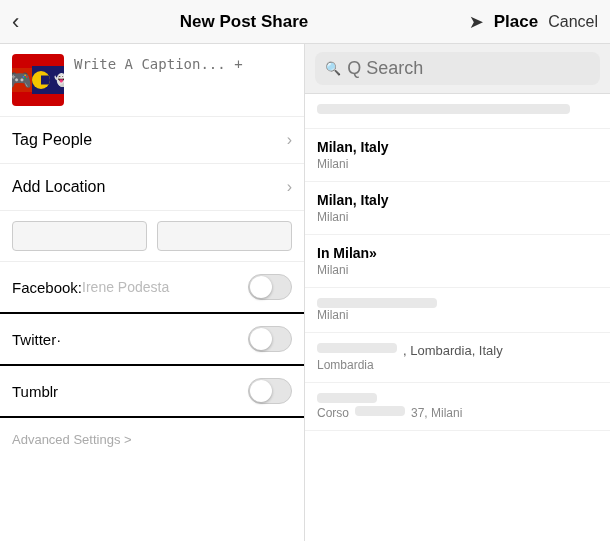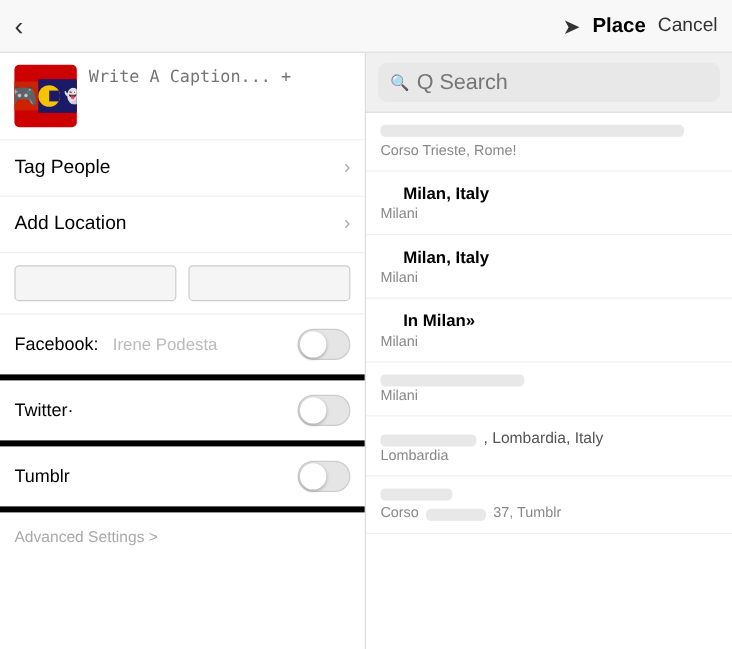--- a/index.html
+++ b/index.html
@@ -169,22 +169,22 @@
       border: 1px solid #ccc;
       border-radius: 4px;
       background: #f5f5f5;
     }
 
     
     .toggle-row {
       display: flex;
       align-items: center;
       padding: 12px 12px;
-      border-bottom: 5px solid #000000;
-      gap: 12px;
+      border-bottom: 2px solid #000000;
+      gap: 0;
     }
     .toggle-label {
       font-size: 15px;
       color: #000;
       min-width: 70px;
     }
     .toggle-username {
       font-size: 14px;
       color: #bbb;
       flex: 1;
@@ -261,50 +261,50 @@
     }
     .location-item {
       padding: 10px 12px;
       border-bottom: 1px solid #f0f0f0;
     }
     .location-name {
       font-size: 14px;
       font-weight: 600;
       color: #000;
       margin-bottom: 2px;
-      margin-left: 19px;
     }
     .location-sub {
       font-size: 12px;
       color: #888;
     }
     .placeholder-bar {
       height: 10px;
       background: #e8e8e8;
       border-radius: 4px;
       margin-bottom: 4px;
     }
     .placeholder-bar.medium { width: 75%; }
     .placeholder-bar.long { width: 90%; }
     .location-detail-row {
       display: flex;
-      align-items: flex-end;
+      align-items: flex-start;
       gap: 6px;
     }
     .location-inline-bar {
       height: 10px;
       background: #e8e8e8;
       border-radius: 4px;
     }
   </style>
 </head>
 <body>
 
 <div class="header">
   <span class="header-back">‹</span>
+  <span class="header-title">New Post Share</span>
   <div class="header-right">
     <span class="header-location-icon">➤</span>
     <span class="header-place">Place</span>
     <span class="header-cancel">Cancel</span>
   </div>
 </div>
 
 <div class="main-layout">
 
   <div class="left-panel">
@@ -367,21 +367,20 @@
       <div class="search-bar">
         <span class="search-icon">🔍</span>
         <input class="search-input-field" type="text" placeholder="Q Search" style="">
       </div>
     </div>
 
     <div class="location-list">
 
       <div class="location-item">
         <div class="placeholder-bar long"></div>
-        <div class="location-sub">Corso Trieste, Rome!</div>
       </div>
 
 
       <div class="location-item">
         <div class="location-name">Milan, Italy</div>
         <div class="location-sub">Milani</div>
       </div>
 
       <div class="location-item">
         <div class="location-name">Milan, Italy</div>
@@ -406,20 +405,20 @@
           <span style="font-size:13px; color:#555;">, Lombardia, Italy</span>
         </div>
         <div class="location-sub">Lombardia</div>
       </div>
 
       <div class="location-item">
         <div class="location-inline-bar" style="width:60px;"></div>
         <div class="location-detail-row" style="margin-top:3px;">
           <span style="font-size:12px; color:#888;">Corso</span>
           <div class="location-inline-bar" style="width:50px;"></div>
-          <span style="font-size:12px; color:#888;">37, Tumblr</span>
+          <span style="font-size:12px; color:#888;">37, Milani</span>
         </div>
       </div>
 
     </div>
   </div>
 
 </div>
 
 </body></html>

